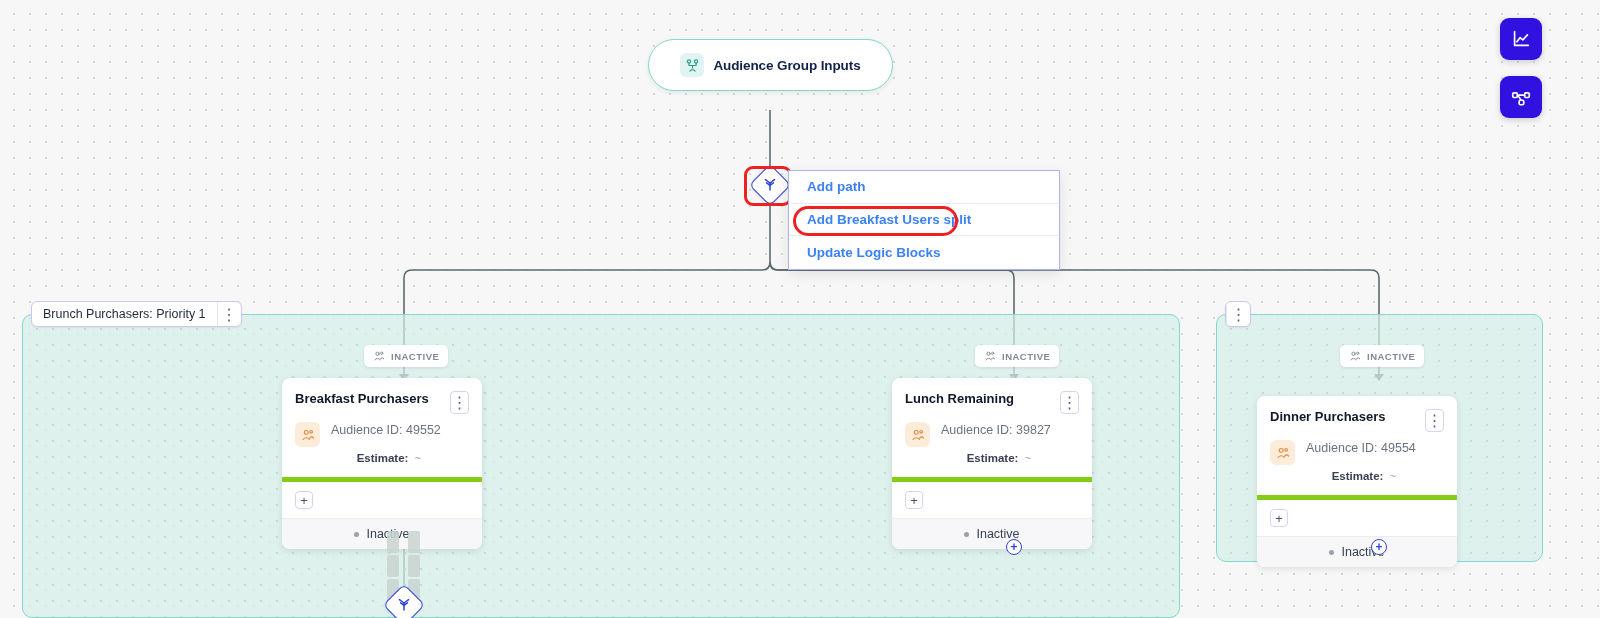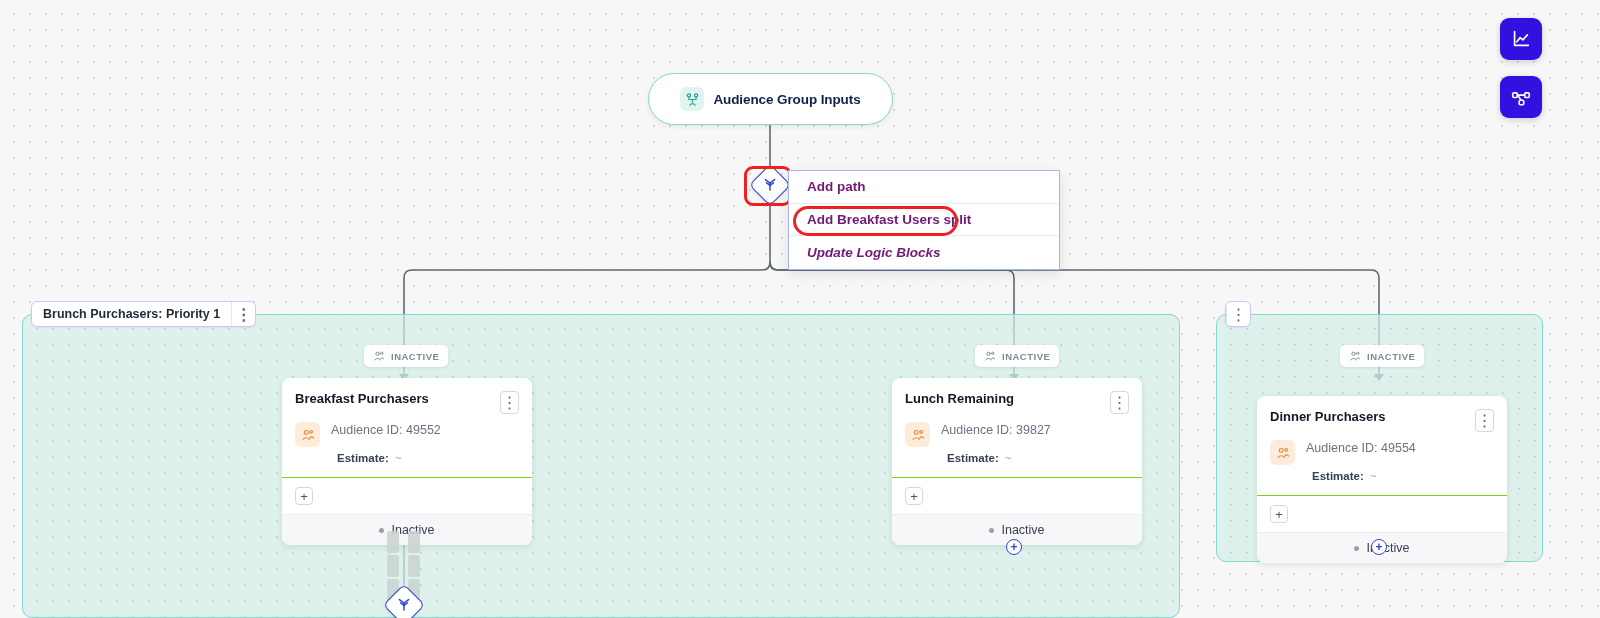--- a/index.html
+++ b/index.html
@@ -103,67 +103,68 @@
     border: 1px solid #aab4ee;
     box-shadow: 0 4px 12px rgba(16,24,40,0.10);
     overflow: hidden;
   }
   .menu-item {
     display: flex; align-items: center;
     height: 32.5px;
     padding: 0 18px;
     font-size: 13.5px;
     font-weight: 700;
-    color: #701a75;
+    color: #3b82f6;
     border-bottom: 1px solid #e7e9f5;
     white-space: nowrap;
   }
-  .menu-item:last-child { border-bottom: none; font-style: italic; }
+  .menu-item:last-child { border-bottom: none; }
 
   
   .inactive-badge {
     position: absolute;
     display: flex; align-items: center; gap: 6px;
     background: #ffffff;
     border-radius: 5px;
     box-shadow: 0 1px 3px rgba(16,24,40,0.10);
     height: 22px;
     padding: 0 9px;
   }
   .inactive-badge .txt {
     font-size: 9.5px; letter-spacing: 0.5px;
     color: #808a97; font-weight: 600;
   }
 
   
   .card {
     position: absolute;
-    width: 250px;
+    width: 200px;
     background: #ffffff;
     border-radius: 8px;
     box-shadow: 0 2px 7px rgba(16,24,40,0.11);
     overflow: hidden;
+    text-align: center;
   }
   .card-head {
     display: flex; align-items: flex-start; justify-content: space-between;
     padding: 13px 13px 0 13px;
   }
   .card-title { font-size: 13px; font-weight: 700; color: #111827; }
   .kebab-btn {
     width: 19px; height: 23px;
     border: 1px solid #d9d2f3;
     border-radius: 4px;
     display: flex; align-items: center; justify-content: center;
     color: #5b6472;
     flex: none;
   }
   .card-body {
     display: flex; align-items: flex-start; gap: 11px;
     padding: 8px 13px 13px 13px;
-    border-bottom: 1px solid #84cc16;
+    border-bottom: 5px solid #84cc16;
   }
   .aud-icon {
     width: 25px; height: 25px;
     background: #fdecd9;
     border-radius: 6px;
     display: flex; align-items: center; justify-content: center;
     flex: none;
   }
   .aud-lines { display: flex; flex-direction: column; gap: 3px; padding-top: 1px; }
   .aud-id { font-size: 12.5px; color: #6b7280; }
@@ -236,34 +237,34 @@
     </g>
 
     <g fill="#5a6b70">
       <path d="M399,374 L409,374 L404,381 Z"></path>
       <path d="M1009,374 L1019,374 L1014,381 Z"></path>
       <path d="M1374,374 L1384,374 L1379,381 Z"></path>
       <path d="M765,167 L775,167 L770,174 Z"></path>
     </g>
   </svg>
 
-  <div class="group-box" style="left:22px; top:314px; width:1158px; height:304px;font-weight:bold;">
+  <div class="group-box" style="left:22px; top:314px; width:1158px; height:304px;">
     <div class="group-label">
       <div class="group-label-text">Brunch Purchasers: Priority 1</div>
       <div class="group-label-kebab">⋮</div>
     </div>
   </div>
 
   <div class="group-box" style="left:1216px; top:314px; width:327px; height:248px;">
     <div class="group-label">
       <div class="group-label-kebab">⋮</div>
     </div>
   </div>
 
-  <div class="pill-node" style="left:648px; top:73px; width:245px; height:52px;">
+  <div class="pill-node" style="left:648px; top:39px; width:245px; height:52px;">
     <div class="pill-icon">
       <svg width="15" height="15" viewBox="0 0 16 16" fill="none" stroke="#2f9e8f" stroke-width="1.3" stroke-linecap="round" stroke-linejoin="round">
         <circle cx="4.2" cy="3.6" r="1.7"></circle>
           <circle cx="11.8" cy="3.6" r="1.7"></circle>
         <path d="M4.2 5.6 L4.2 8 L11.8 8 L11.8 5.6"></path>
           <path d="M8 8 L8 10.6"></path>
         <path d="M5.2 14 Q8 10.6 10.8 14"></path>
       </svg>
     </div>
     <div class="pill-label">Audience Group Inputs</div>

